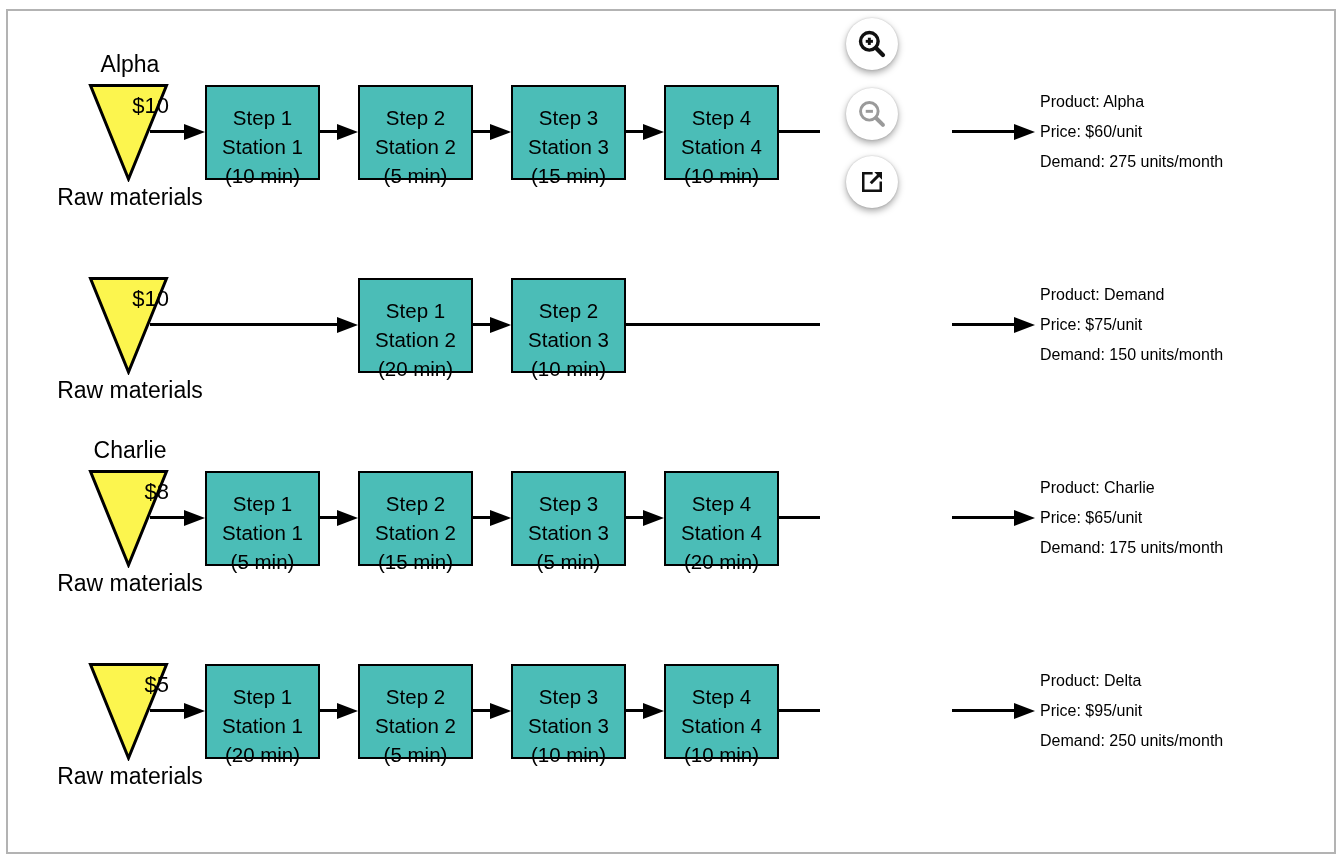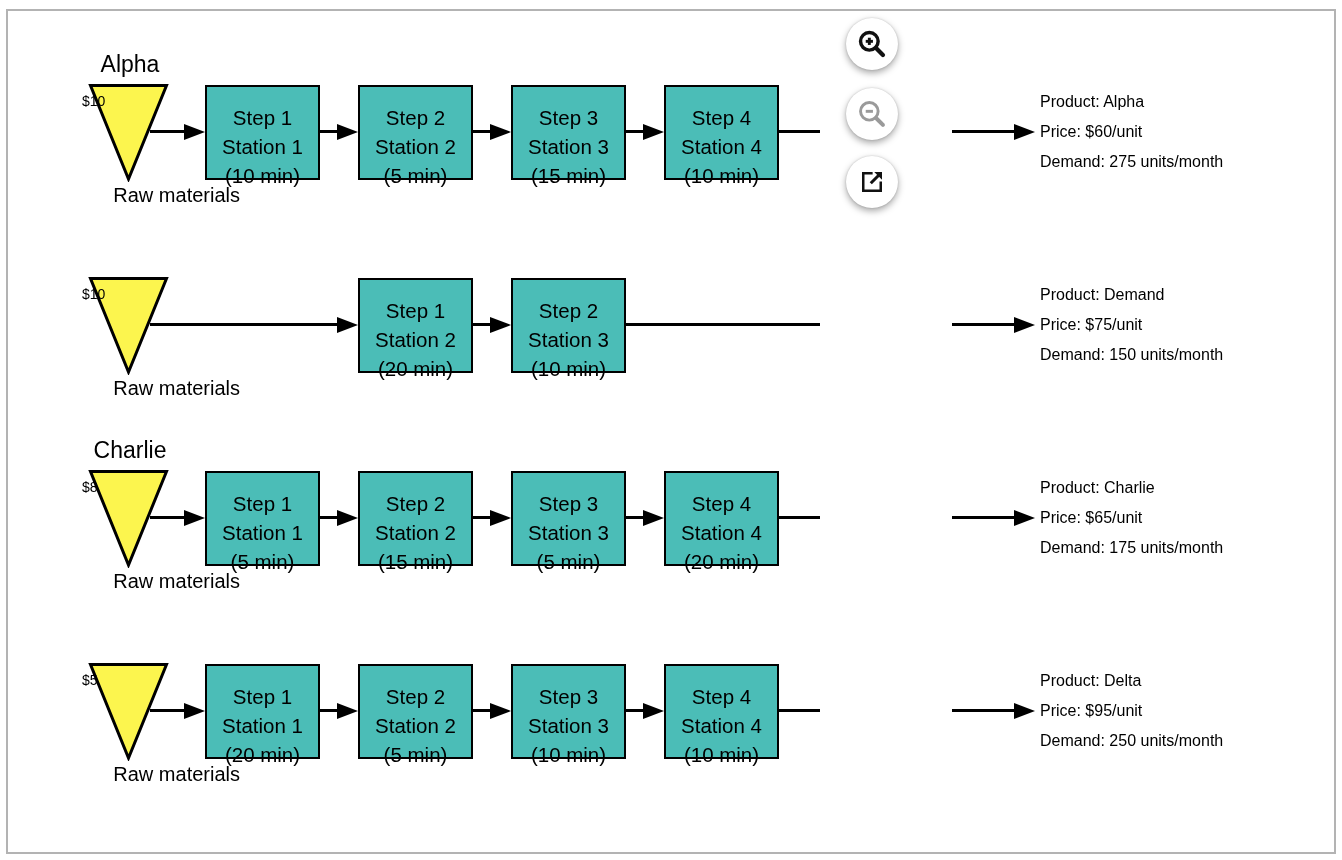--- a/index.html
+++ b/index.html
@@ -11,26 +11,26 @@
     position:absolute;left:6px;top:9px;width:1330px;height:845px;
     border:2px solid var(--frame-border,#b3b3b3);box-sizing:border-box;
   }
   .lane{position:absolute;left:0;width:1342px;height:95px;}
   .lane-name{
     position:absolute;top:-34px;left:40px;width:180px;text-align:center;
     font-size:23px;line-height:27px;
   }
   .tri-svg{position:absolute;left:88px;top:-2px;}
   .tri-cost{
-    position:absolute;left:82px;top:8px;width:81px;text-align:left;
-    font-size:14px;
+    position:absolute;left:88px;top:8px;width:81px;text-align:right;
+    font-size:22px;
   }
   .raw-label{
-    position:absolute;top:99px;left:20px;width:220px;text-align:right;
-    font-size:20px;
+    position:absolute;top:99px;left:20px;width:220px;text-align:center;
+    font-size:23px;
   }
   .pbox{
     position:absolute;top:0;width:115px;height:95px;box-sizing:border-box;
     background:var(--station-box,#4bbdb7);border:2.5px solid var(--connector,#000);
     text-align:center;font-size:20.5px;line-height:29px;padding-top:16px;
   }
   .s0{left:205px}.s1{left:358px}.s2{left:511px}.s3{left:664px}
   .hline{position:absolute;top:45px;height:3px;background:var(--connector,#000);}
   .ahead{
     position:absolute;top:39px;width:0;height:0;

